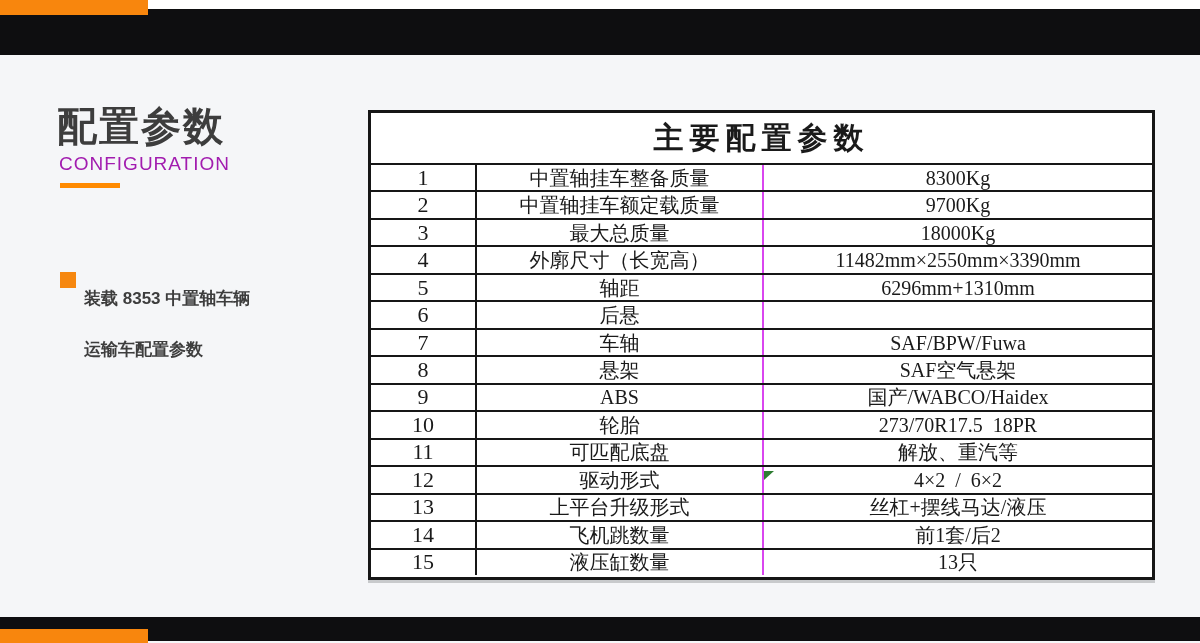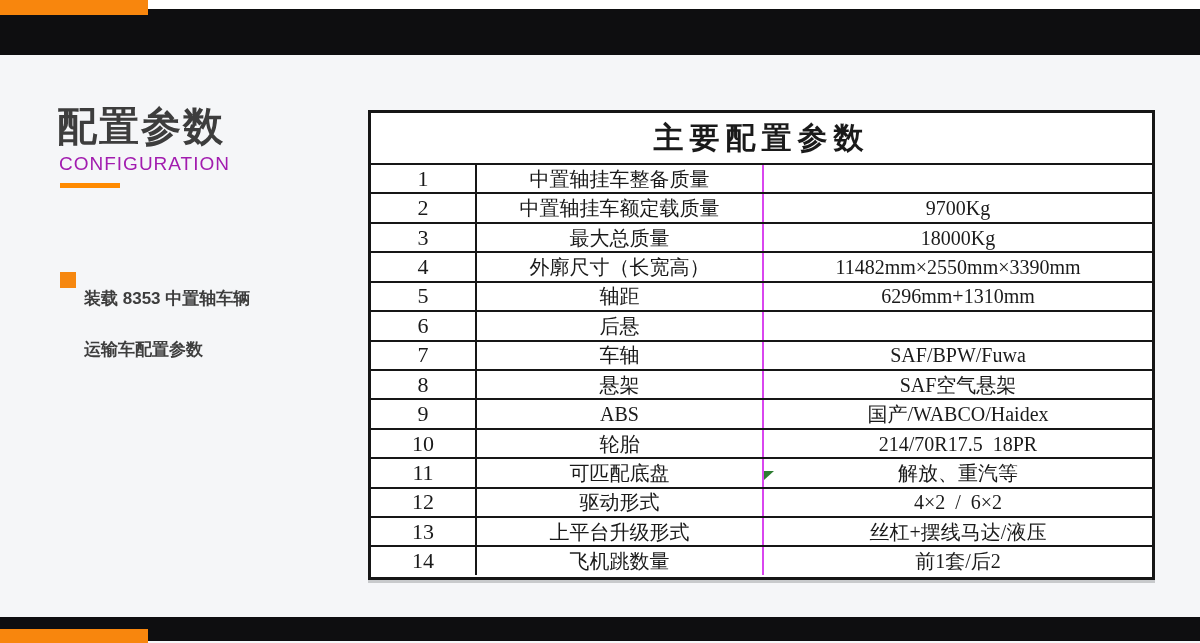--- a/index.html
+++ b/index.html
@@ -124,20 +124,21 @@
   <div class="note-text">装载 8353 中置轴车辆</div>
   <div class="note-text">运输车配置参数</div>
 </div>
 
 <div class="spec-table">
   <div class="table-title">主要配置参数</div>
   <div class="table-body">
   <div class="t-row">
     <div class="cell cell-num">1</div>
     <div class="cell cell-name">中置轴挂车整备质量</div>
+    <div class="cell cell-value">8300Kg</div>
   </div>
 
   <div class="t-row">
     <div class="cell cell-num">2</div>
     <div class="cell cell-name">中置轴挂车额定载质量</div>
     <div class="cell cell-value">9700Kg</div>
   </div>
 
   <div class="t-row">
     <div class="cell cell-num">3</div>
@@ -176,21 +177,21 @@
 
   <div class="t-row">
     <div class="cell cell-num">9</div>
     <div class="cell cell-name">ABS</div>
     <div class="cell cell-value">国产/WABCO/Haidex</div>
   </div>
 
   <div class="t-row">
     <div class="cell cell-num">10</div>
     <div class="cell cell-name">轮胎</div>
-    <div class="cell cell-value">214/70R17.5  18PR</div>
+    <div class="cell cell-value">273/70R17.5  18PR</div>
   </div>
 
   <div class="t-row">
     <div class="cell cell-num">11</div>
     <div class="cell cell-name">可匹配底盘</div>
     <div class="cell cell-value">解放、重汽等</div>
   </div>
 
   <div class="t-row">
     <div class="cell cell-num">12</div>
@@ -203,17 +204,22 @@
     <div class="cell cell-name">上平台升级形式</div>
     <div class="cell cell-value">丝杠+摆线马达/液压</div>
   </div>
 
   <div class="t-row">
     <div class="cell cell-num">14</div>
     <div class="cell cell-name">飞机跳数量</div>
     <div class="cell cell-value">前1套/后2</div>
   </div>
 
+  <div class="t-row">
+    <div class="cell cell-num">15</div>
+    <div class="cell cell-name">液压缸数量</div>
+    <div class="cell cell-value">13只</div>
+  </div>
 </div>
   <svg class="green-mark" viewBox="0 0 10 9" width="10" height="9">
     <polygon points="0,0 10,0 0,9" fill="#2e7d32"></polygon>
   </svg>
 </div>
 
 </body></html>

